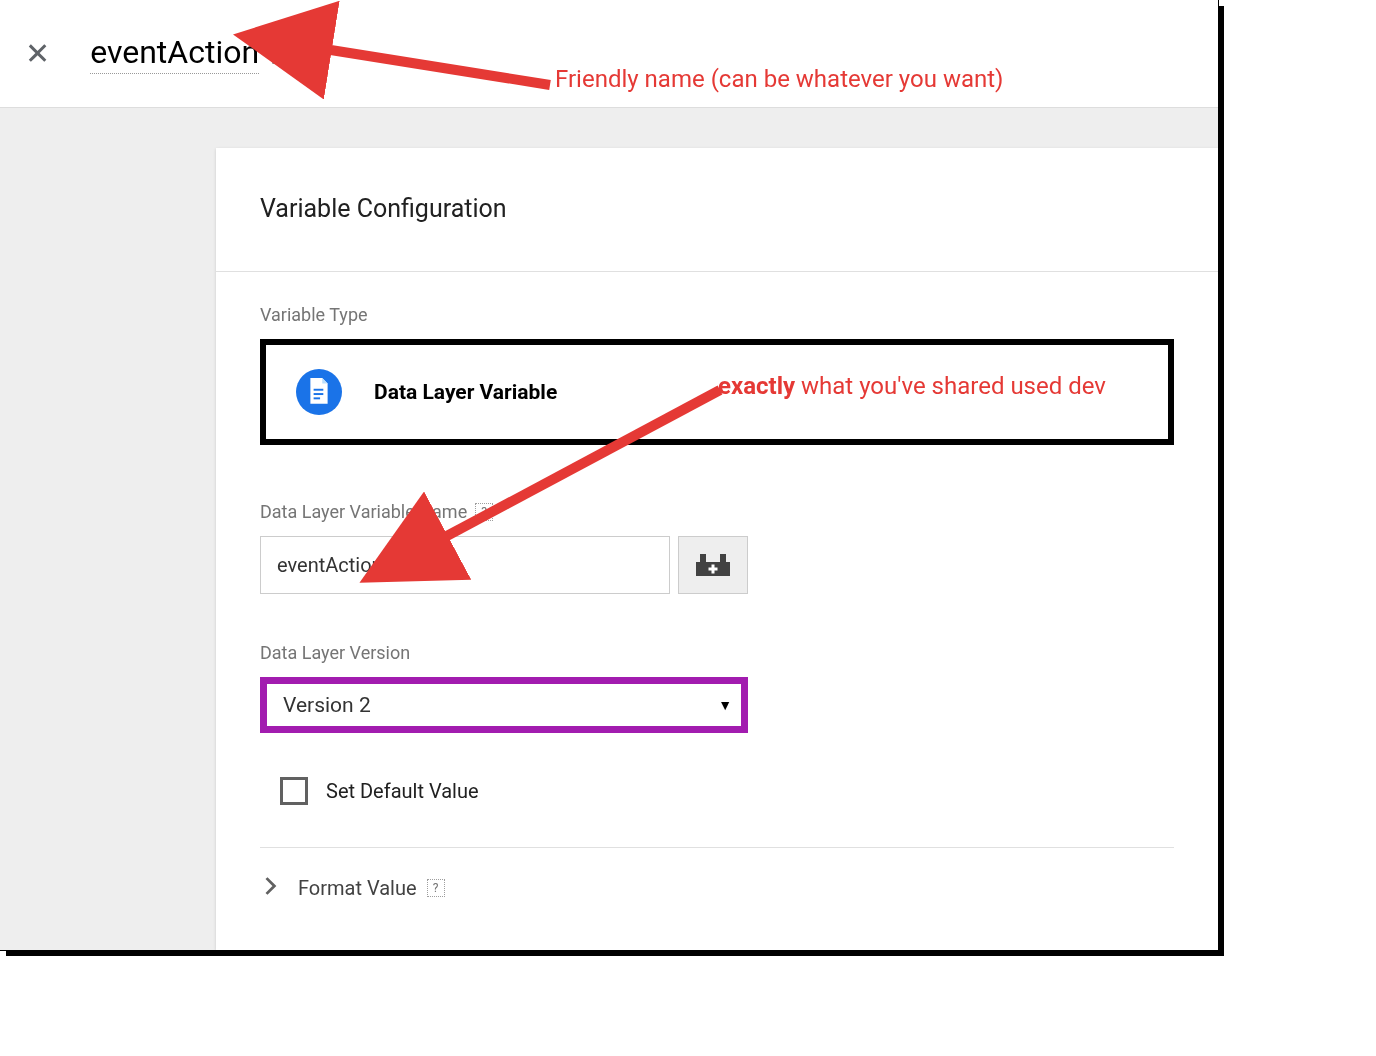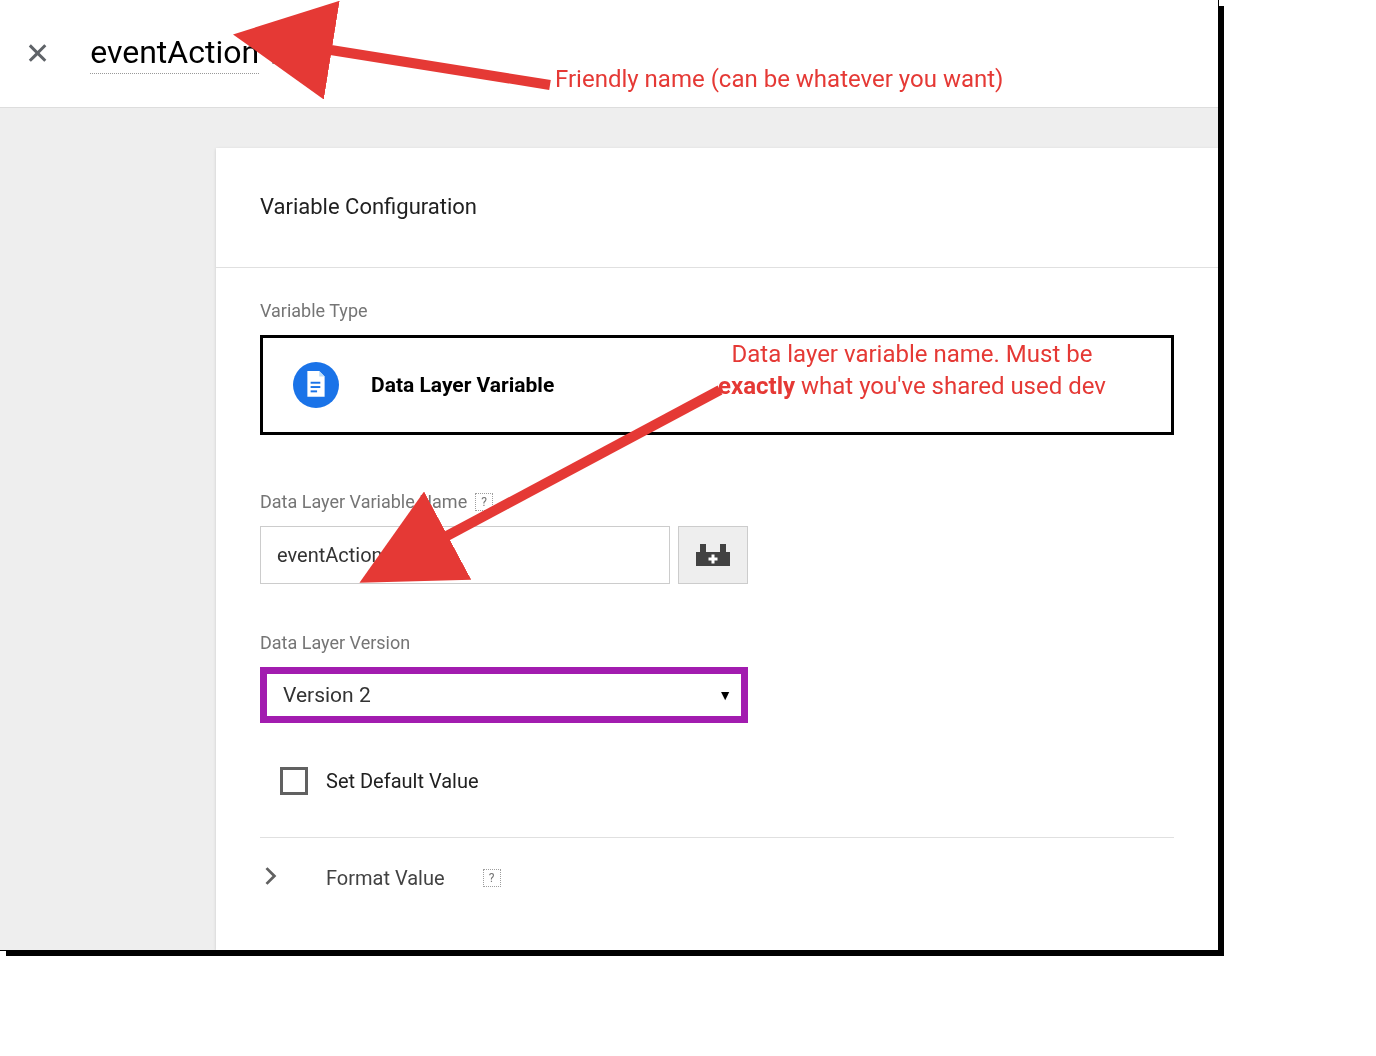--- a/index.html
+++ b/index.html
@@ -68,21 +68,21 @@
       position: absolute;
       left: 216px;
       top: 40px;
       right: 0;
       bottom: 0;
       background: #fff;
       box-shadow: 0 1px 3px rgba(0,0,0,0.15);
       padding: 46px 44px 0 44px;
     }
     .panel-title {
-      font-size: 22px;
+      font-size: 25px;
       color: #212121;
       font-weight: 400;
       margin-bottom: 48px;
     }
     .panel-divider {
       height: 1px;
       background: #e0e0e0;
       margin-left: -44px;
       margin-right: -44px;
       margin-bottom: 32px;
@@ -99,21 +99,21 @@
       align-items: center;
       justify-content: center;
       width: 18px;
       height: 18px;
       border: 1px dotted #9e9e9e;
       font-size: 12px;
       color: #757575;
       margin-left: 8px;
     }
     .variable-type-card {
-      border: 3px solid #000000;
+      border: 6px solid #000000;
       padding: 24px 30px;
       display: flex;
       align-items: center;
       margin-bottom: 56px;
       background: #fff;
     }
     .type-icon {
       width: 46px;
       height: 46px;
       border-radius: 50%;
@@ -207,21 +207,20 @@
     }
     .thin-divider {
       height: 1px;
       background: #e0e0e0;
       margin-bottom: 28px;
     }
     .expand-row {
       display: flex;
       align-items: center;
       cursor: pointer;
-      gap: 28px;
     }
     .expand-chevron {
       color: #616161;
       margin-right: 20px;
       margin-left: 4px;
     }
     .expand-label {
       font-size: 20px;
       color: #424242;
     }
@@ -338,21 +337,21 @@
 <svg class="arrow-svg" style="left:290px; top:35px; width:280px; height:70px;">
   <defs>
     <marker id="ah1" markerWidth="10" markerHeight="10" refX="2" refY="5" orient="auto">
       <path d="M0 0 L10 5 L0 10 Z" fill="#e53935"></path>
     </marker>
   </defs>
   <line x1="260" y1="50" x2="22" y2="12" stroke="#e53935" stroke-width="10" marker-end="url(#ah1)"></line>
 </svg>
 
 <div class="annotation-2">
-  <span>Data layer variable name. Must be</span><br>
+  <br>
   <strong>exactly</strong><span> what you've shared used dev</span><br>
 </div>
 
 <svg class="arrow-svg" style="left:400px; top:370px; width:340px; height:200px;">
   <defs>
     <marker id="ah2" markerWidth="10" markerHeight="10" refX="2" refY="5" orient="auto">
       <path d="M0 0 L10 5 L0 10 Z" fill="#e53935"></path>
     </marker>
   </defs>
   <line x1="320" y1="20" x2="30" y2="175" stroke="#e53935" stroke-width="10" marker-end="url(#ah2)"></line>

